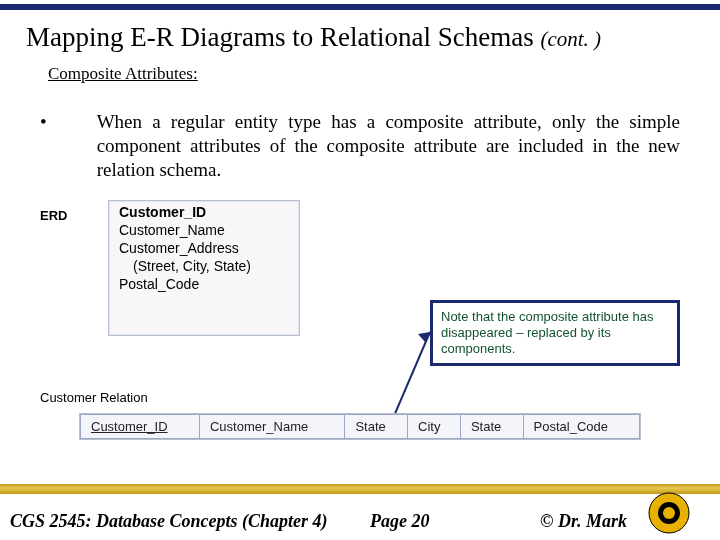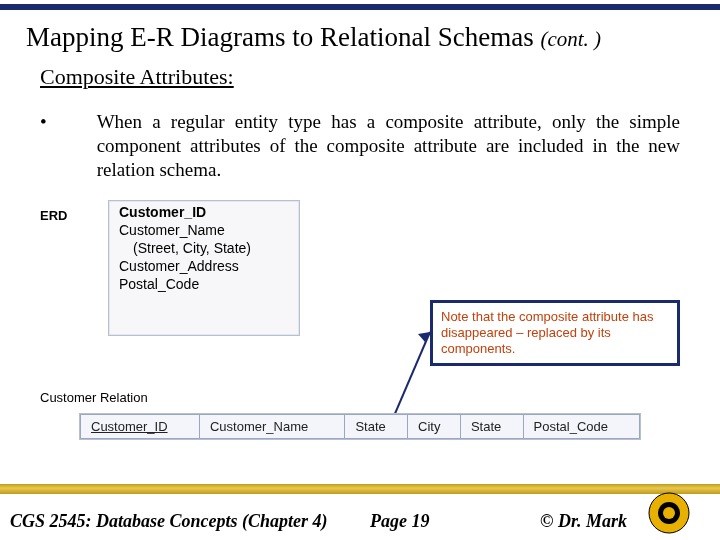--- a/index.html
+++ b/index.html
@@ -21,22 +21,22 @@
     top: 22px; left: 26px;
     font-size: 27px;
     color: #000;
   }
   .cont {
     font-size: 21px;
     font-style: italic;
   }
   .section-heading {
     position: absolute;
-    top: 64px; left: 40px;
-    font-size: 22px;
+    top: 64px; left: 48px;
+    font-size: 17px;
     text-decoration: underline;
   }
   .bullet-row {
     position: absolute;
     top: 110px; left: 40px; width: 640px;
     display: flex;
     gap: 30px;
   }
   .bullet-mark { font-size: 19px; line-height: 24px; }
   .bullet-text {
@@ -81,21 +81,21 @@
   .note-box {
     position: absolute;
     top: 300px; left: 430px;
     width: 250px;
     border: 3px solid #1a2a6c;
     background: #fff;
     font-family: Arial, Helvetica, sans-serif;
     font-size: 13px;
     line-height: 16px;
     padding: 6px 8px;
-    color: #c2410c;
+    color: #14532d;
   }
 
   .pointer-line {
     position: absolute;
     top: 320px; left: 392px;
     width: 40px; height: 96px;
     pointer-events: none;
   }
 
   .relation-label {
@@ -163,22 +163,22 @@
 <div class="bullet-row">
   <div class="bullet-mark">•</div>
   <div class="bullet-text">When a regular entity type has a composite attribute, only the simple component attributes of the composite attribute are included in the new relation schema.</div>
 </div>
 
 <div class="erd-label">ERD</div>
 
 <div class="erd-box">
   <div class="erd-line erd-bold">Customer_ID</div>
   <div class="erd-line">Customer_Name</div>
+  <div class="erd-line">Customer_Address</div>
   <div class="erd-line erd-indent">(Street, City, State)</div>
-  <div class="erd-line">Customer_Address</div>
   <div class="erd-line">Postal_Code</div>
 </div>
 
 <div class="note-box">Note that the composite attribute has disappeared – replaced by its components.</div>
 
 <svg class="pointer-line" viewBox="0 0 40 96">
   <line x1="2" y1="96" x2="38" y2="12" stroke="#1a2a6c" stroke-width="2"></line>
   <polygon points="38,12 26,14 33,22" fill="#1a2a6c"></polygon>
 </svg>
 
@@ -194,21 +194,21 @@
     <td>State</td>
     <td>Postal_Code</td>
   </tr>
 </tbody>
   </table>
 
 <div class="bottom-rule"></div>
 
 <div class="footer">
   <div class="left">CGS 2545: Database Concepts  (Chapter 4)</div>
-  <div class="center">Page 19</div>
+  <div class="center">Page 20</div>
   <div class="right">©  Dr. Mark</div>
 </div>
 
 <svg class="logo" viewBox="0 0 42 42">
   <circle cx="21" cy="21" r="20" fill="#e8b000" stroke="#000" stroke-width="1"></circle>
   <circle cx="21" cy="21" r="11" fill="#000"></circle>
   <circle cx="21" cy="21" r="6" fill="#e8b000"></circle>
 </svg>
 
 </body></html>

